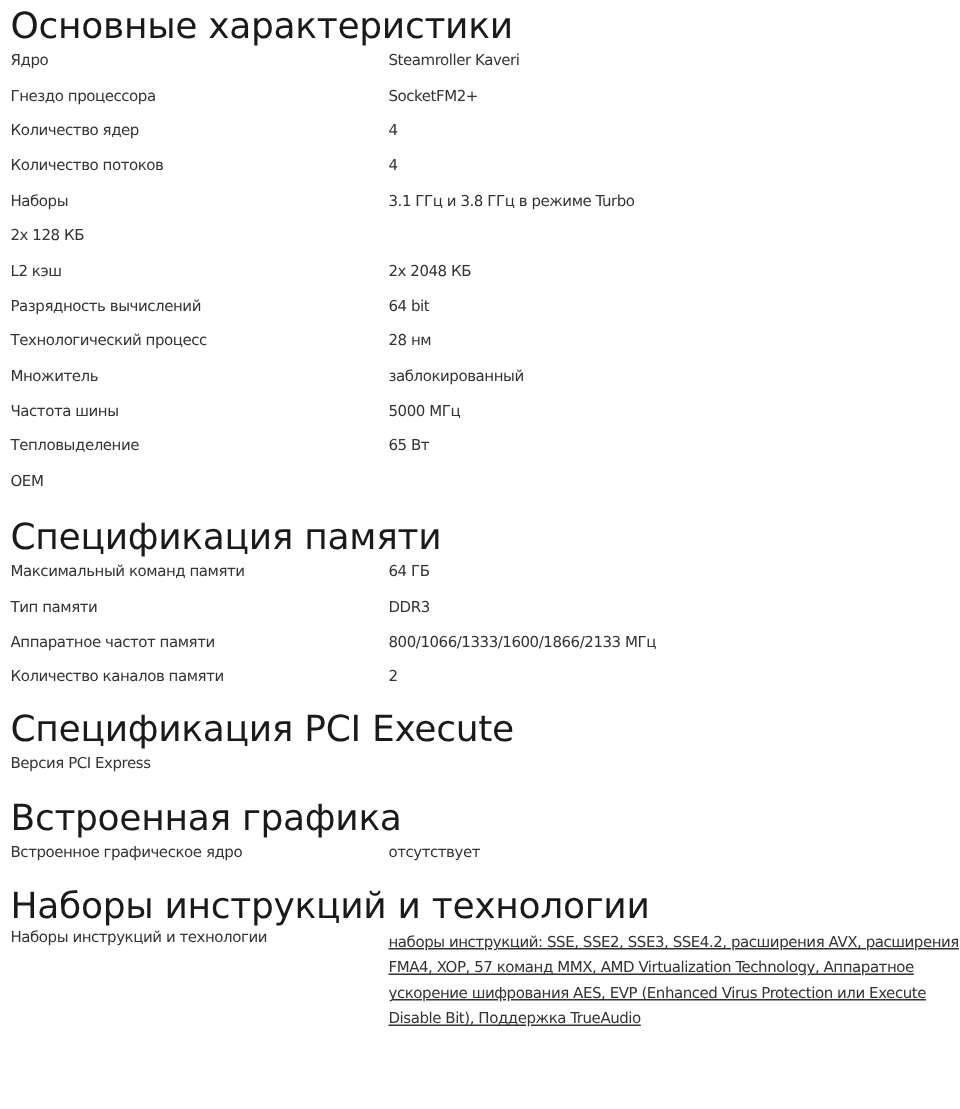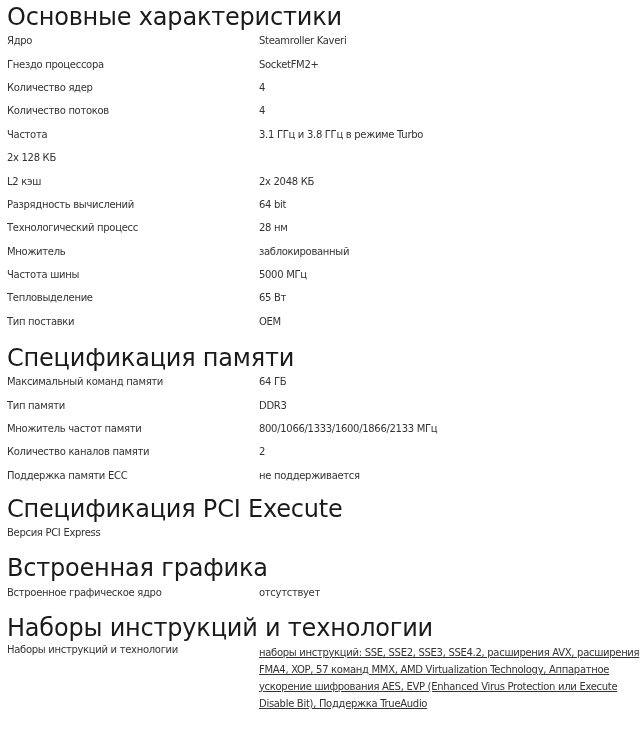--- a/index.html
+++ b/index.html
@@ -53,21 +53,21 @@
       </div>
     <div class="row">
         <span class="label">Количество ядер</span>
         <span class="value">4</span>
       </div>
     <div class="row">
         <span class="label">Количество потоков</span>
         <span class="value">4</span>
       </div>
     <div class="row">
-        <span class="label">Частота</span>
+        <span class="label">Наборы</span>
         <span class="value">3.1 ГГц и 3.8 ГГц в режиме Turbo</span>
       </div>
     <div class="row">
         <span class="value">2x 128 КБ</span>
       </div>
     <div class="row">
         <span class="label">L2 кэш</span>
         <span class="value">2x 2048 КБ</span>
       </div>
     <div class="row">
@@ -84,48 +84,43 @@
       </div>
     <div class="row">
         <span class="label">Частота шины</span>
         <span class="value">5000 МГц</span>
       </div>
     <div class="row">
         <span class="label">Тепловыделение</span>
         <span class="value">65 Вт</span>
       </div>
     <div class="row">
-        <span class="label">Тип поставки</span>
         <span class="value">OEM</span>
       </div>
   </div>
 
   <div class="gap-s1"></div>
 
   <div class="section">
     <h2 class="section-title">Спецификация памяти</h2>
     <div class="row">
         <span class="label">Максимальный команд памяти</span>
         <span class="value">64 ГБ</span>
       </div>
     <div class="row">
         <span class="label">Тип памяти</span>
         <span class="value">DDR3</span>
       </div>
     <div class="row">
-        <span class="label">Множитель частот памяти</span>
+        <span class="label">Аппаратное частот памяти</span>
         <span class="value">800/1066/1333/1600/1866/2133 МГц</span>
       </div>
     <div class="row">
         <span class="label">Количество каналов памяти</span>
         <span class="value">2</span>
-      </div>
-    <div class="row">
-        <span class="label">Поддержка памяти ECC</span>
-        <span class="value">не поддерживается</span>
       </div>
   </div>
 
   <div class="gap-s2"></div>
 
   <div class="section">
     <h2 class="section-title">Спецификация PCI Execute</h2>
     <div class="row">
         <span class="label">Версия PCI Express</span>
       </div>

